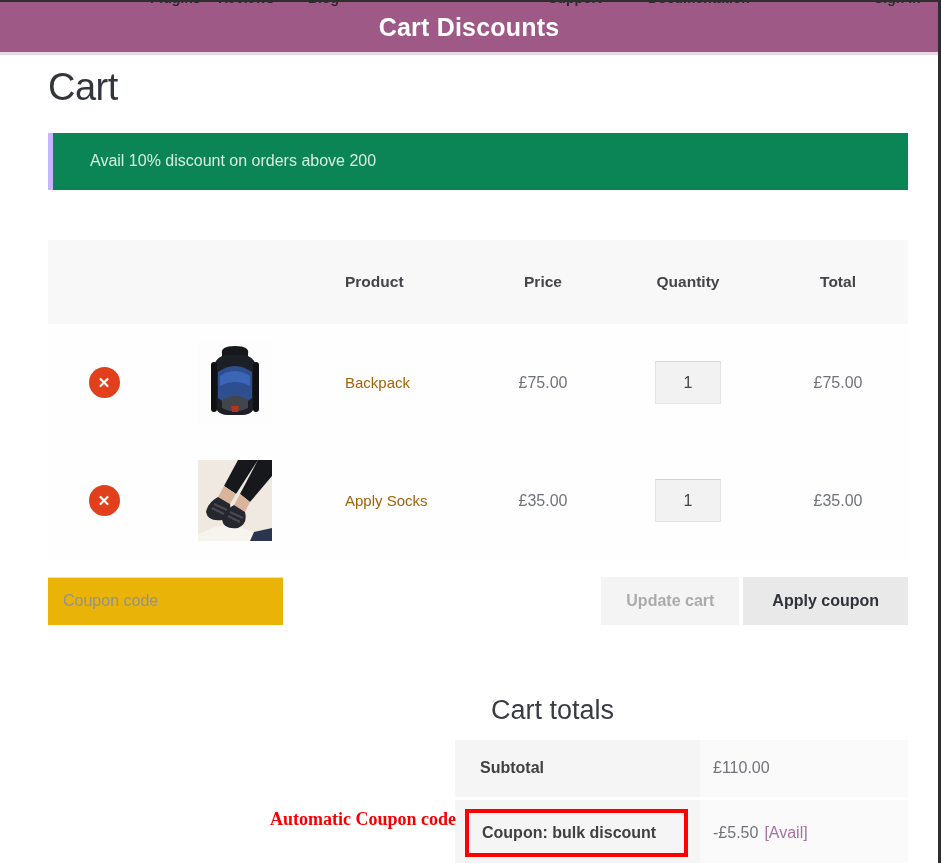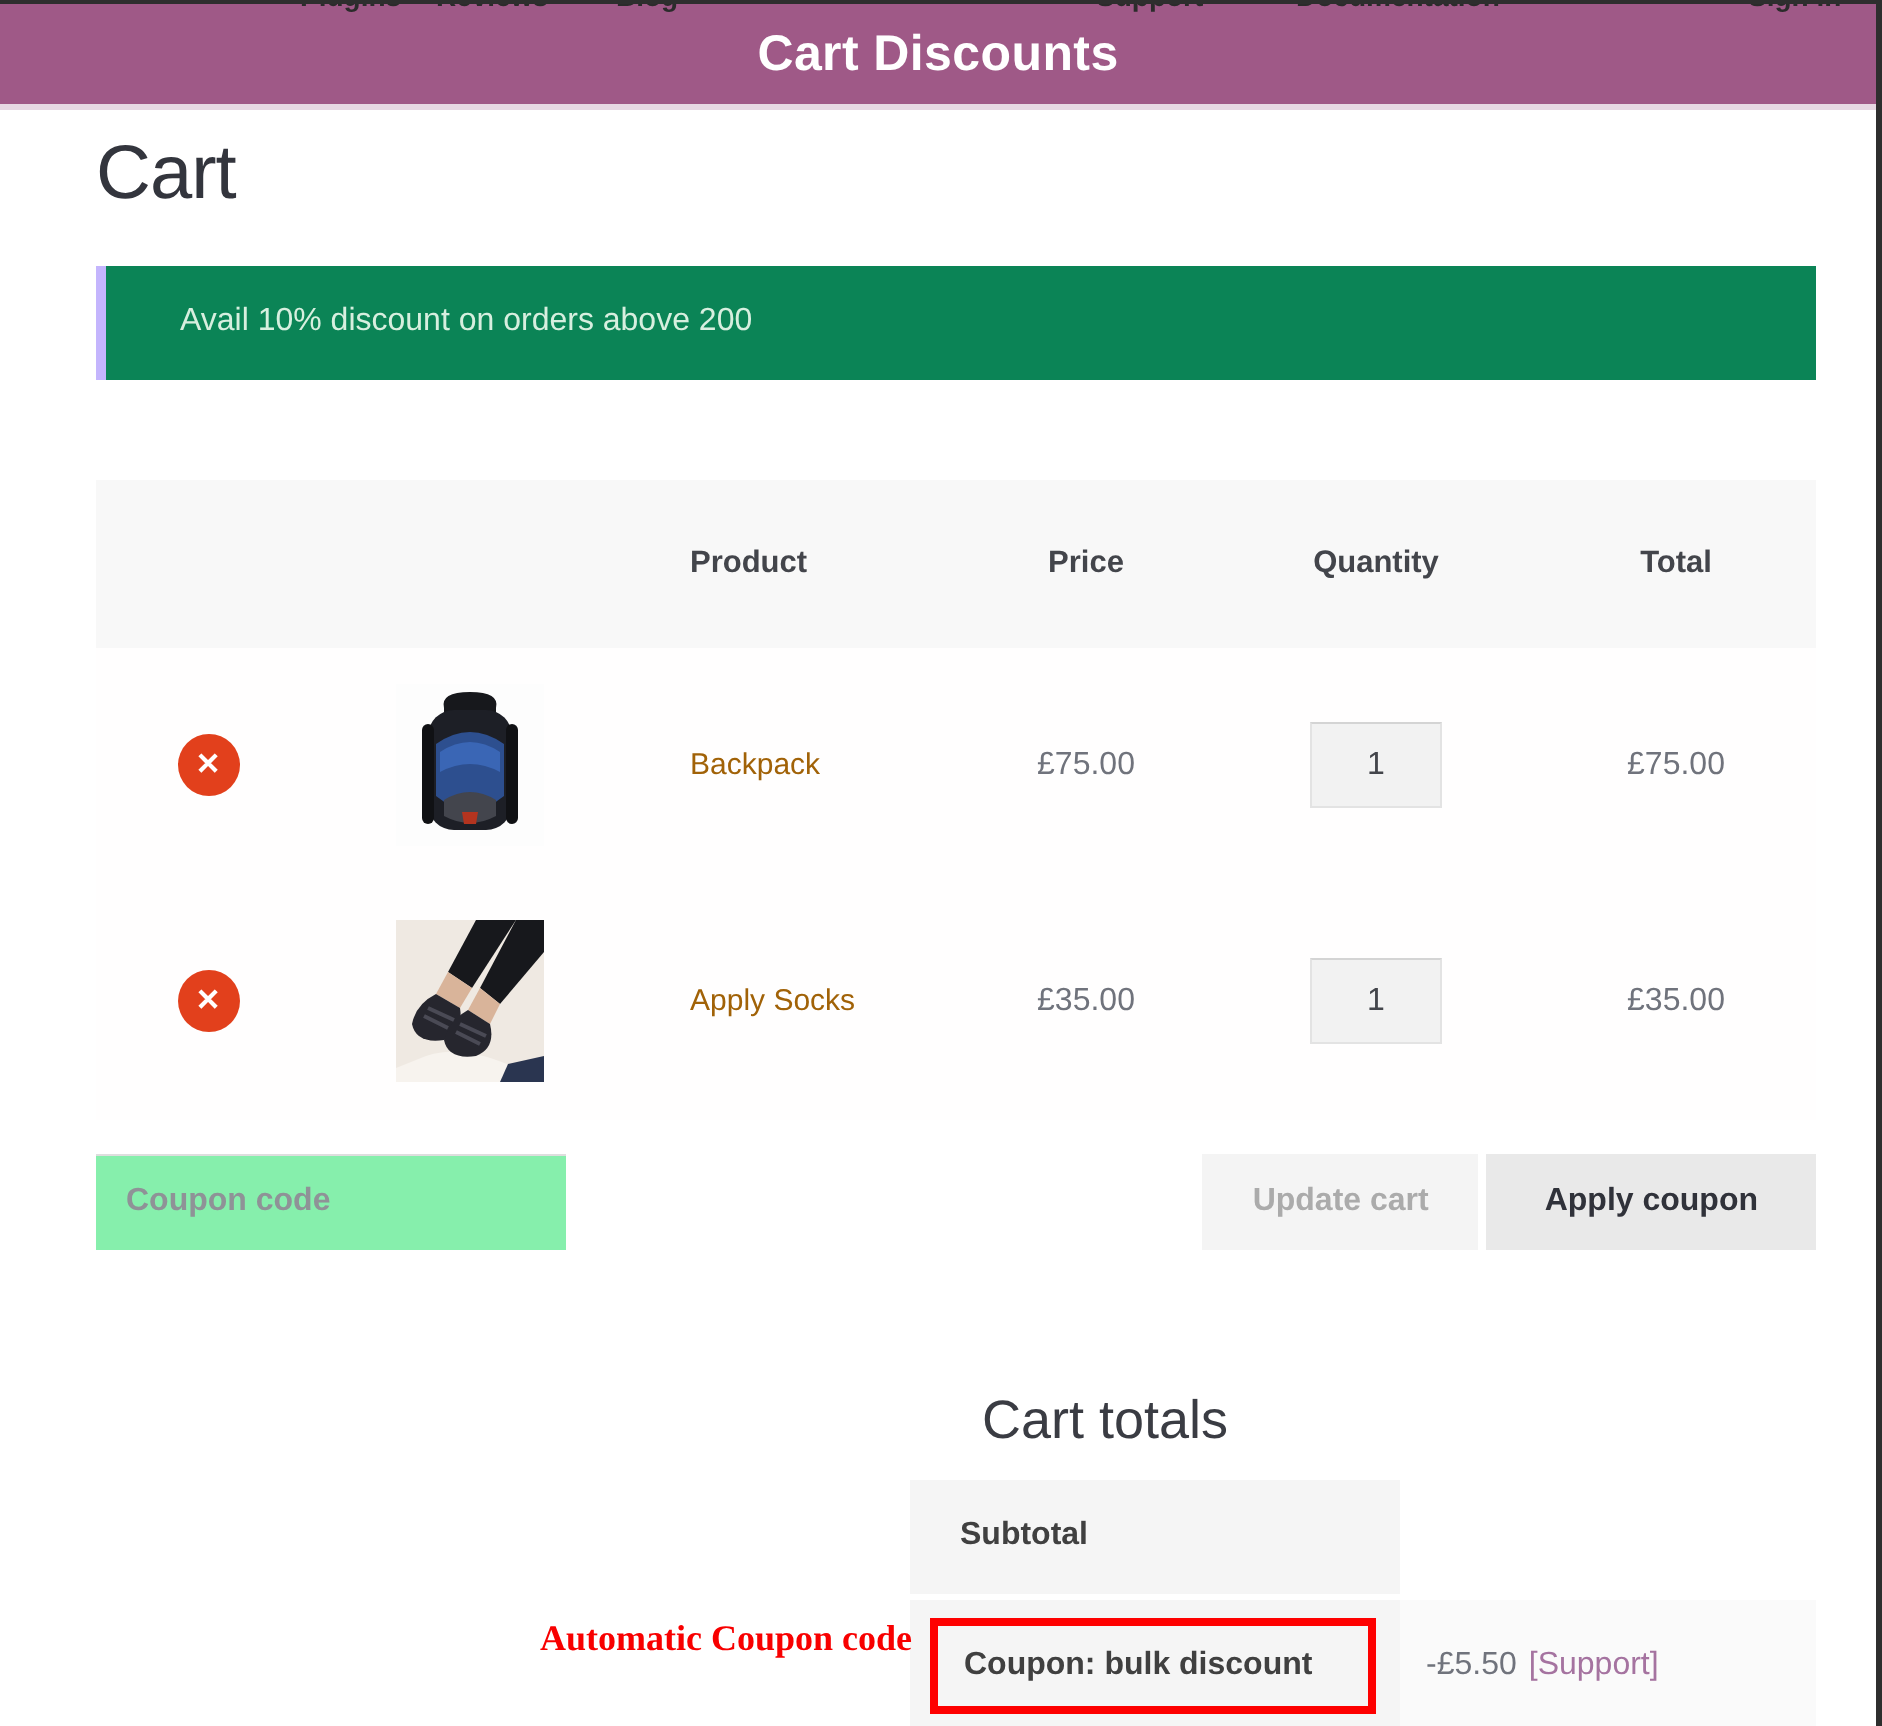--- a/index.html
+++ b/index.html
@@ -63,22 +63,22 @@
   .product-link { color:#a16207; font-size:15px; text-decoration:none; }
   .amount { color:#70737c; font-size:16px; }
   .qty-input {
     width:66px; height:43px; background:#f2f2f2; border:1px solid #e3e3e3; border-top-color:#d4d4d4;
     text-align:center; font-size:16px; color:#43454b; font-family:"Liberation Sans", sans-serif;
   }
 
   
   .coupon-bar { margin-top:17px; display:flex; align-items:center; }
   .coupon-input {
-    width:235px; height:48px; background:#86efac; border:none; border-top:1px solid #dedede;
-    padding:0 15px; font-size:16px; color:#43454b; font-family:"Liberation Sans", sans-serif;font-weight:bold;
+    width:235px; height:48px; background:#eab308; border:none; border-top:1px solid #dedede;
+    padding:0 15px; font-size:16px; color:#43454b; font-family:"Liberation Sans", sans-serif;
   }
   .coupon-input::placeholder { color:#8f9297; }
   .btn {
     height:48px; border:none; font-size:16px; font-weight:700; cursor:pointer;
     font-family:"Liberation Sans", sans-serif;
   }
   .btn-apply { margin-left:4px; padding:0 29px; background:#e9e9e9; color:#30323a; }
   .btn-update { margin-left:auto; padding:0 25px; background:#f4f4f4; color:#ababab; }
 
   
@@ -219,31 +219,34 @@
       <input class="coupon-input" type="text" placeholder="Coupon code" style="">
       <button class="btn btn-update">Update cart</button>
       <button class="btn btn-apply">Apply coupon</button>
     </div>
 
     <div class="totals">
       <h2 class="totals-title">Cart totals</h2>
 
       <div class="totals-row">
         <div class="totals-label">Subtotal</div>
+        <div class="totals-value">
+          <span>£110.00</span>
+        </div>
       </div>
 
       <div class="totals-row row-coupon">
         <div class="totals-label">
           <span class="red-box">
             <span>Coupon: bulk discount</span>
           </span>
         </div>
         <div class="totals-value">
           <span>-£5.50</span>
-          <a class="remove-link">[Support]</a>
+          <a class="remove-link">[Avail]</a>
         </div>
       </div>
     </div>
   </div>
 
   <div class="annotation">Automatic Coupon code</div>
 
 </div>
 
 </body></html>

